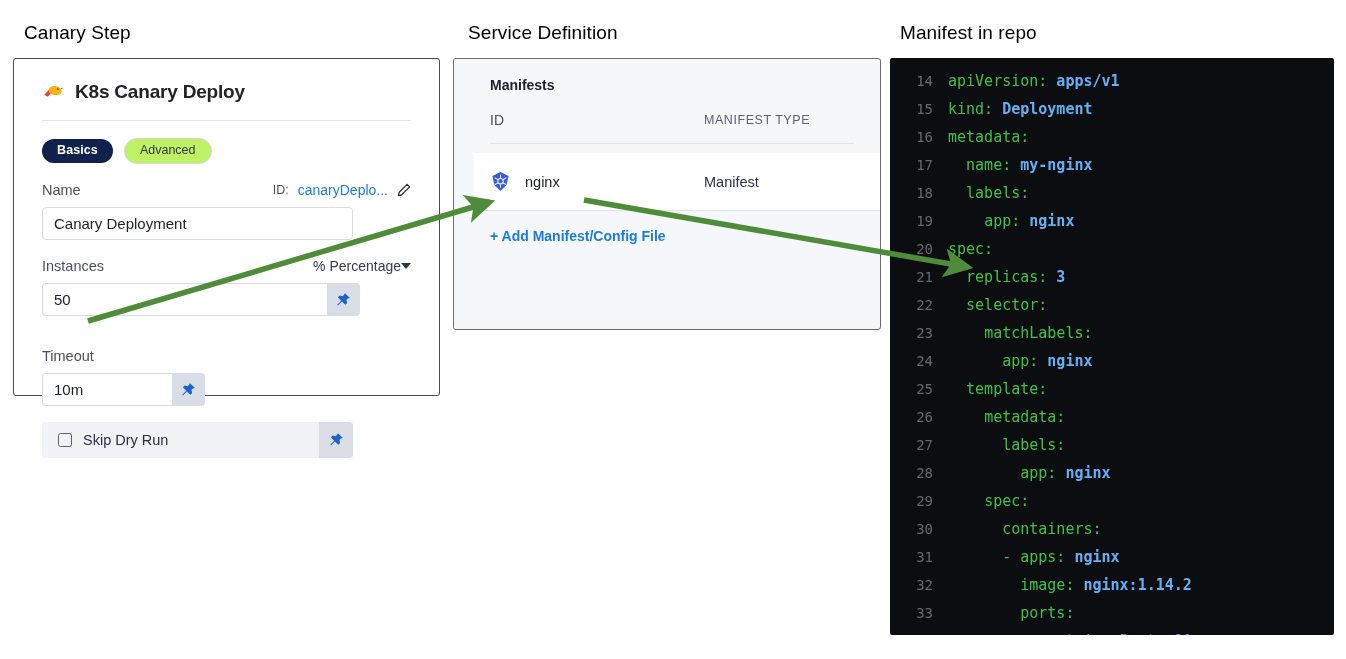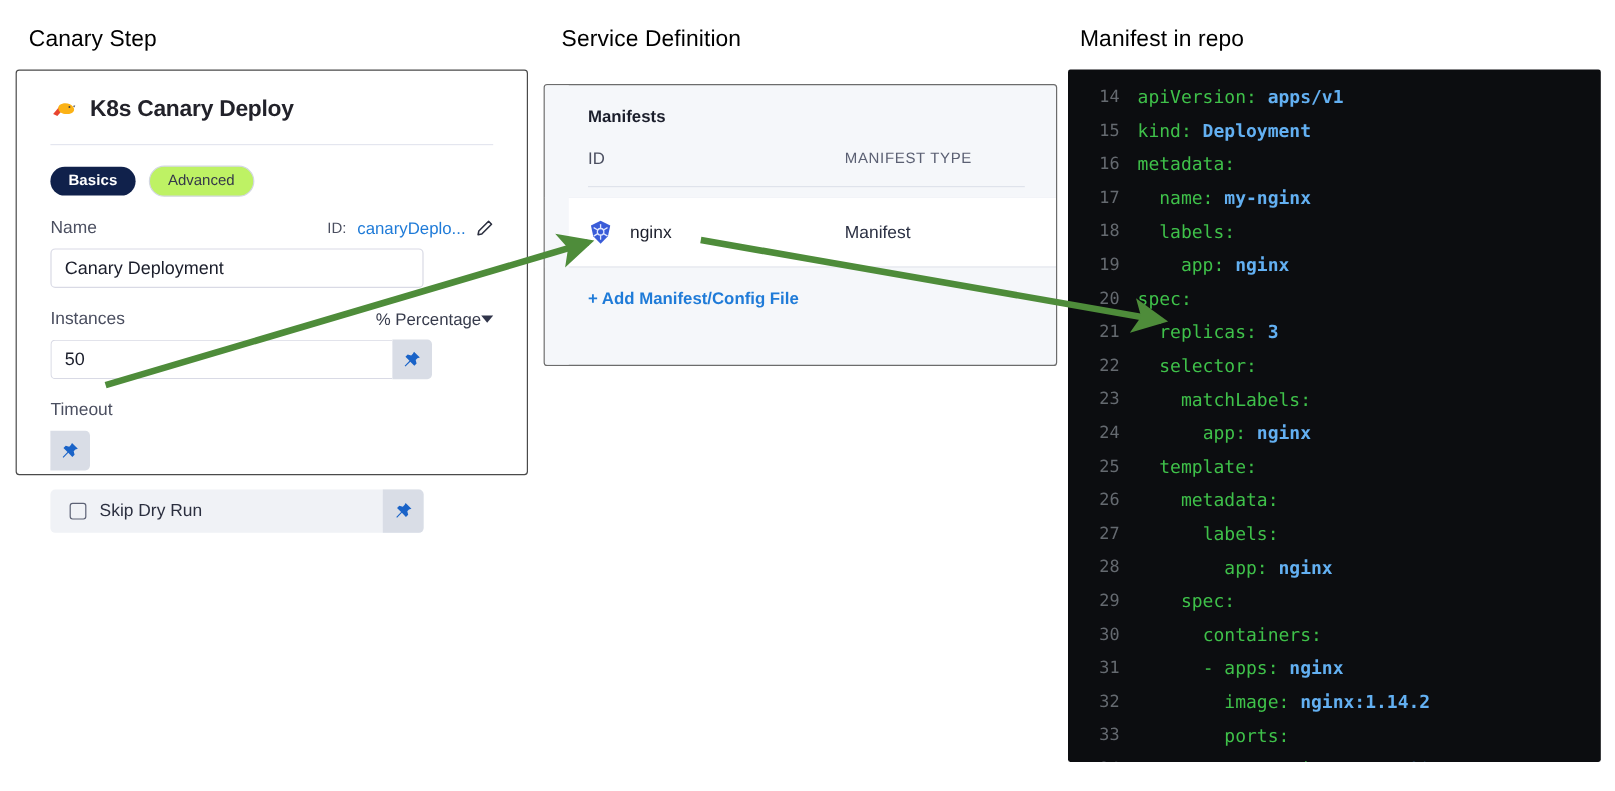--- a/index.html
+++ b/index.html
@@ -71,21 +71,21 @@
     margin-top:16px;width:311px;height:36px;background:#f0f2f6;border-radius:4px;
     display:flex;align-items:center;box-sizing:border-box;
   }
   .sdr .cbwrap{display:flex;align-items:center;gap:11px;padding-left:16px;flex:1;}
   .cb{width:14px;height:14px;border:1.5px solid #5d6275;border-radius:2.5px;box-sizing:border-box;}
   .sdr-lbl{font-size:14.5px;color:#2b2f3f;}
   .sdr .pinbox{height:36px;width:34px;border-radius:0 4px 4px 0;}
 
   
   #service-card{
-    position:absolute;left:453px;top:70px;width:428px;height:235px;
+    position:absolute;left:453px;top:58px;width:428px;height:272px;
     background:#f5f7fa;border:1px solid #6c6c6c;border-radius:3px;
     box-sizing:border-box;overflow:hidden;
   }
   #service-card .leftgut{position:absolute;left:0;top:0;bottom:0;width:20px;background:#f5f7fa;}
   .svc-inner{padding:18px 26px 0 36px;}
   .svc-title{font-size:14px;font-weight:bold;color:#1b1e2b;margin-bottom:16px;}
   .svc-head{display:flex;align-items:center;height:22px;}
   .svc-head .c1{flex:1;font-size:14px;color:#4b4f60;}
   .svc-head .c2{width:150px;font-size:12.5px;color:#5b6073;letter-spacing:.55px;}
   .svc-sep{height:1px;background:#dfe3eb;margin-top:12px;}
@@ -170,25 +170,26 @@
         <div class="inputline">
           <div class="tbox w-inst">50</div>
           <div class="pinbox">
             <svg viewBox="0 0 16 16">
               <path d="M9.6 1.2 L14.8 6.4 L12.6 7.0 L11.1 8.5 L11.9 11.6 L9.9 13.6 L6.3 10.0 L2.0 14.3 L1.3 13.6 L5.6 9.3 L2.0 5.7 L4.0 3.7 L7.1 4.5 L8.6 3.0 Z" fill="#1a63c8"></path>
             </svg>
           </div>
         </div>
       </div>
 
-      <div class="fld" style="margin-top:14px;">
+      <div class="fld" style="margin-top:28px;">
         <div class="lbl-row">
           <div class="lbl">Timeout</div>
         </div>
         <div class="inputline">
+          <div class="tbox w-to">10m</div>
           <div class="pinbox">
             <svg viewBox="0 0 16 16">
               <path d="M9.6 1.2 L14.8 6.4 L12.6 7.0 L11.1 8.5 L11.9 11.6 L9.9 13.6 L6.3 10.0 L2.0 14.3 L1.3 13.6 L5.6 9.3 L2.0 5.7 L4.0 3.7 L7.1 4.5 L8.6 3.0 Z" fill="#1a63c8"></path>
             </svg>
           </div>
         </div>
       </div>
 
       <div class="sdr">
         <div class="cbwrap">

